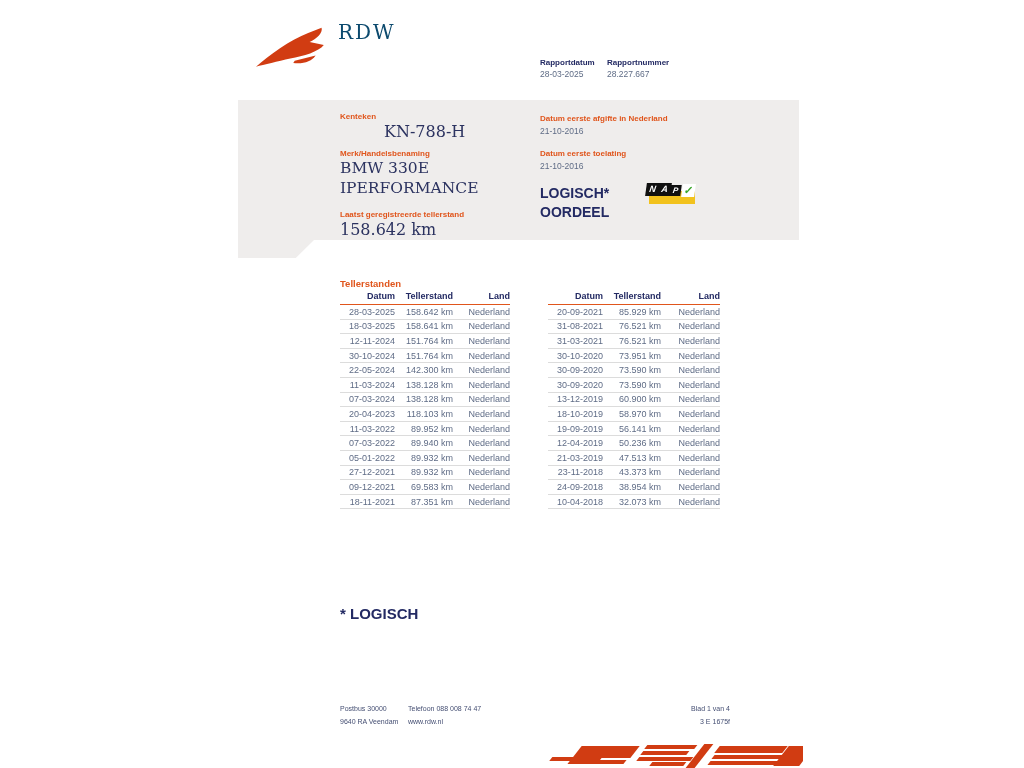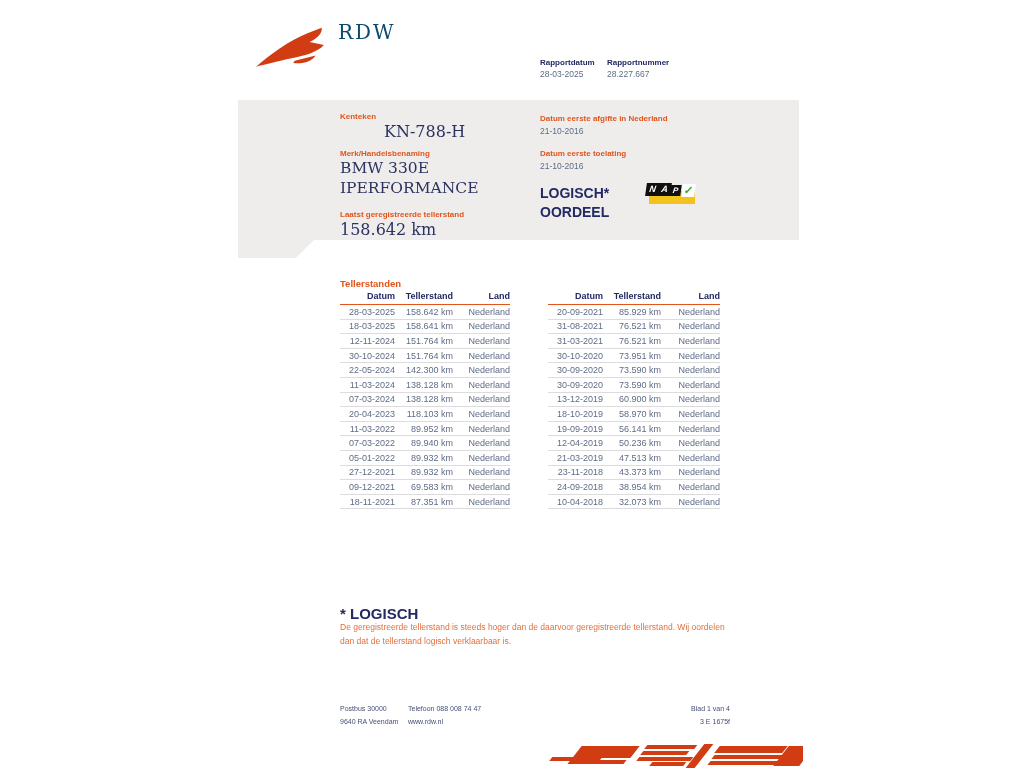--- a/index.html
+++ b/index.html
@@ -275,21 +275,20 @@
         </div>
         <div class="t-row">
           <span class="t-cell c0">10-04-2018</span>
           <span class="t-cell c1">32.073 km</span>
           <span class="t-cell c2">Nederland</span>
         </div>
       </div>
   </div>
 
   <div class="fn-title">* LOGISCH</div>
-  <div class="fn-text">De geregistreerde tellerstand is steeds hoger dan de daarvoor geregistreerde tellerstand. Wij oordelen dan dat de tellerstand logisch verklaarbaar is.</div>
 
   <div class="ft ft-addr">
     <div>Postbus 30000</div>
     <div>9640 RA Veendam</div>
   </div>
   <div class="ft ft-contact">
     <div>Telefoon 088 008 74 47</div>
     <div>www.rdw.nl</div>
   </div>
   <div class="ft ft-right">

